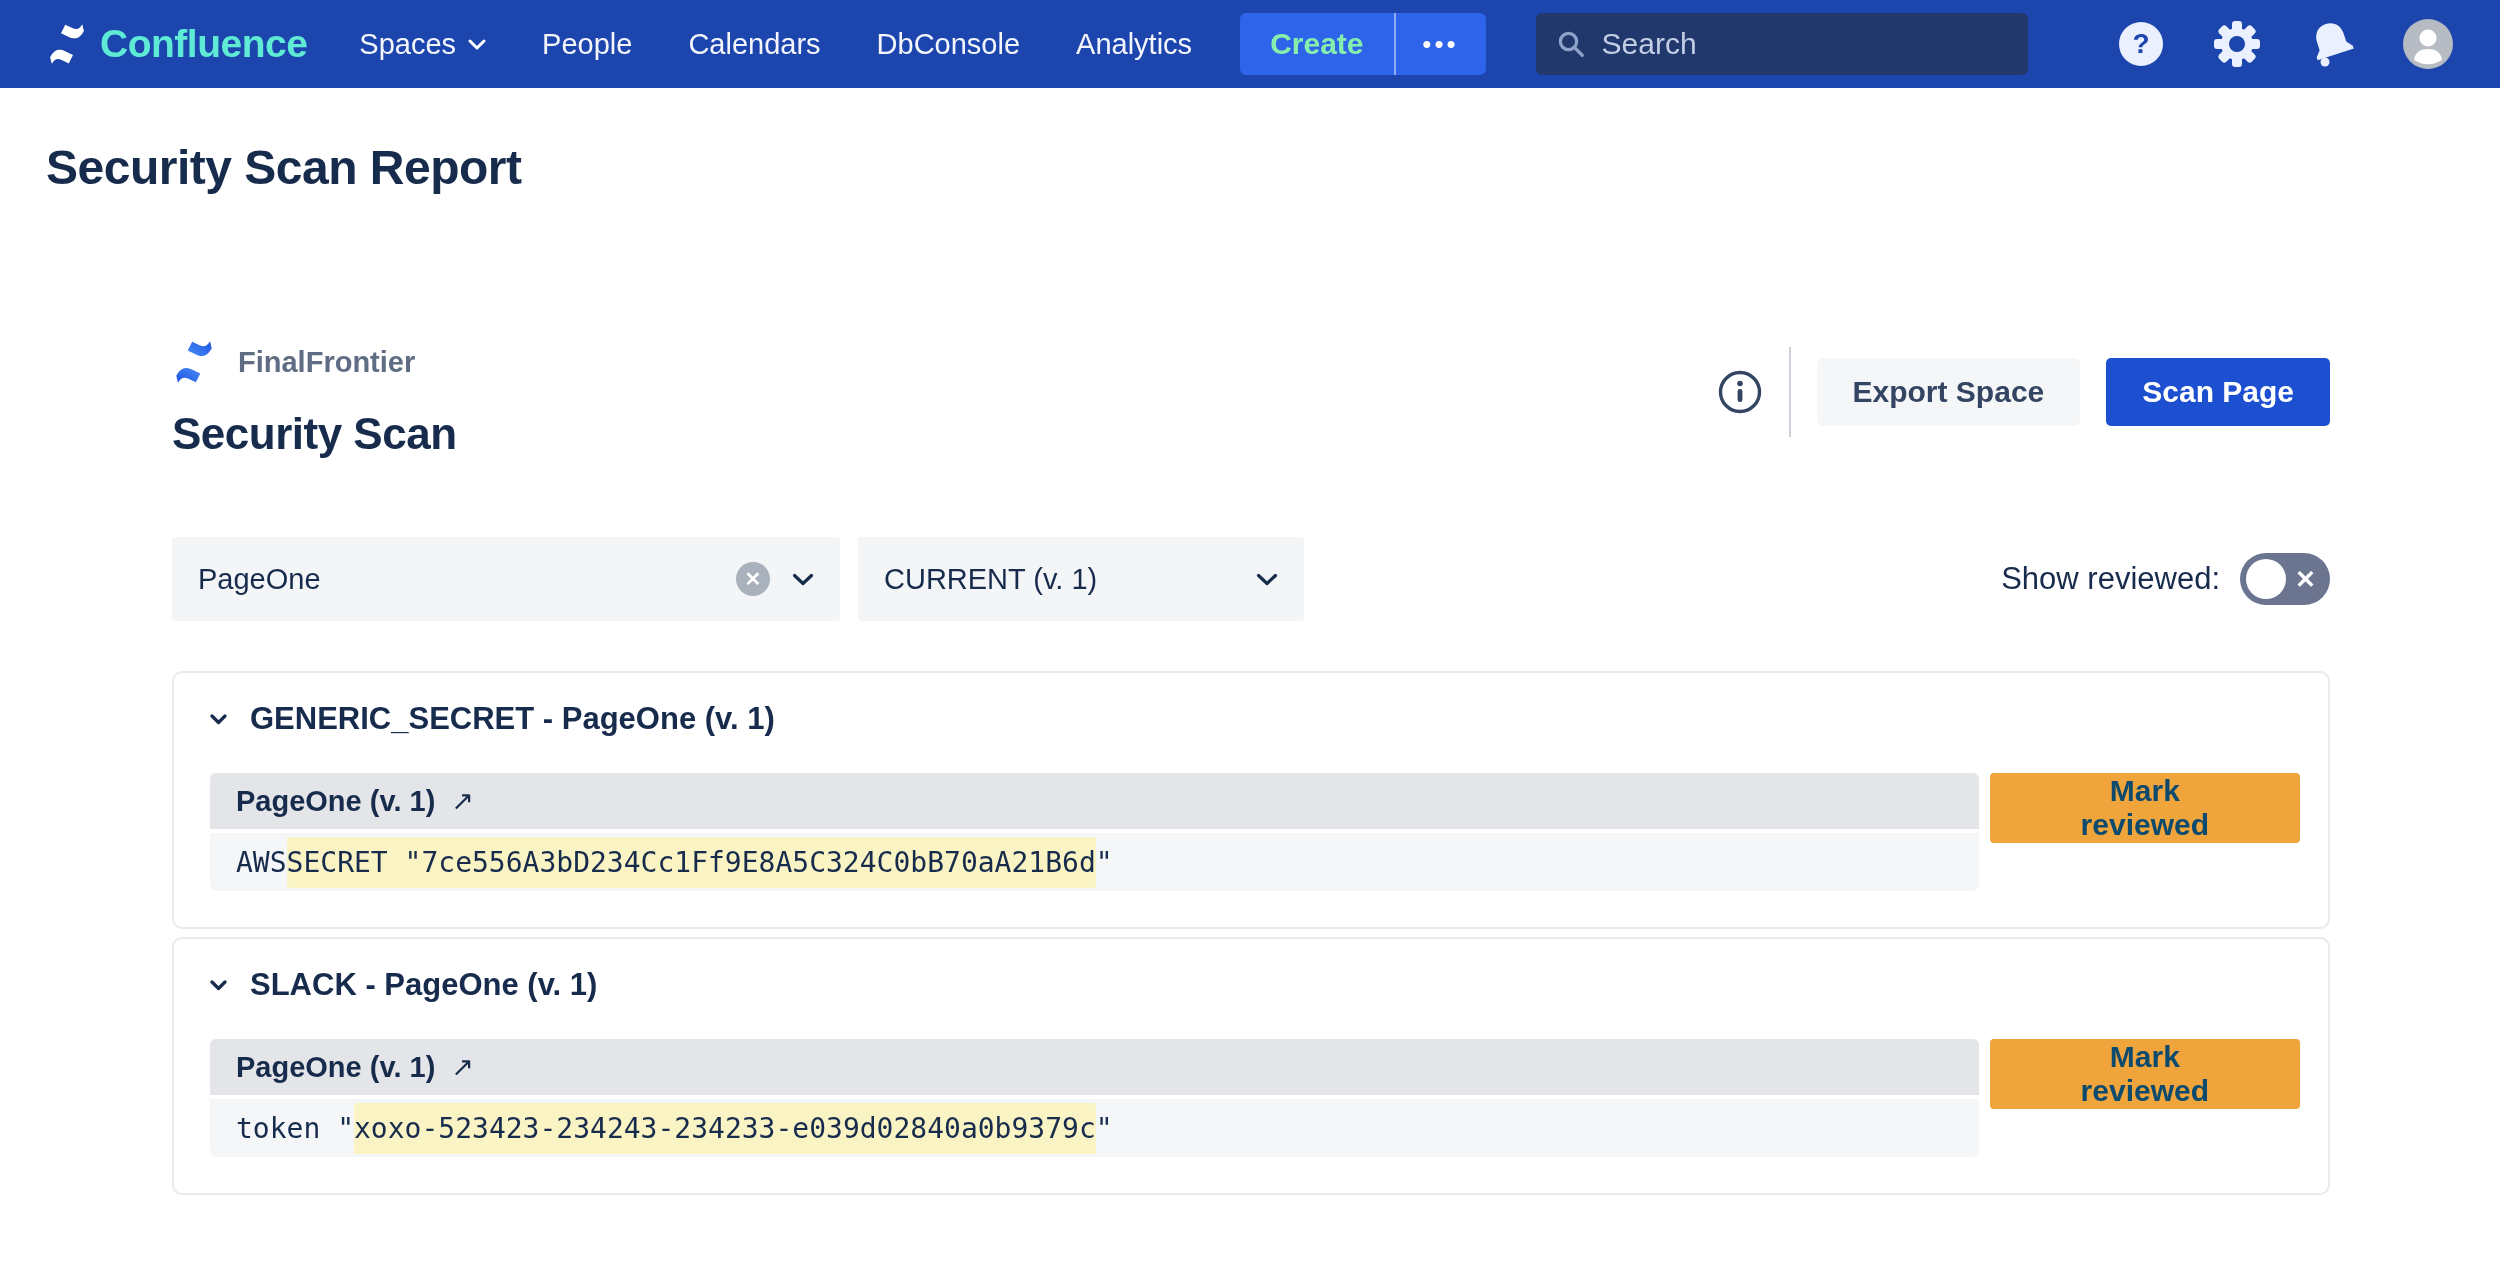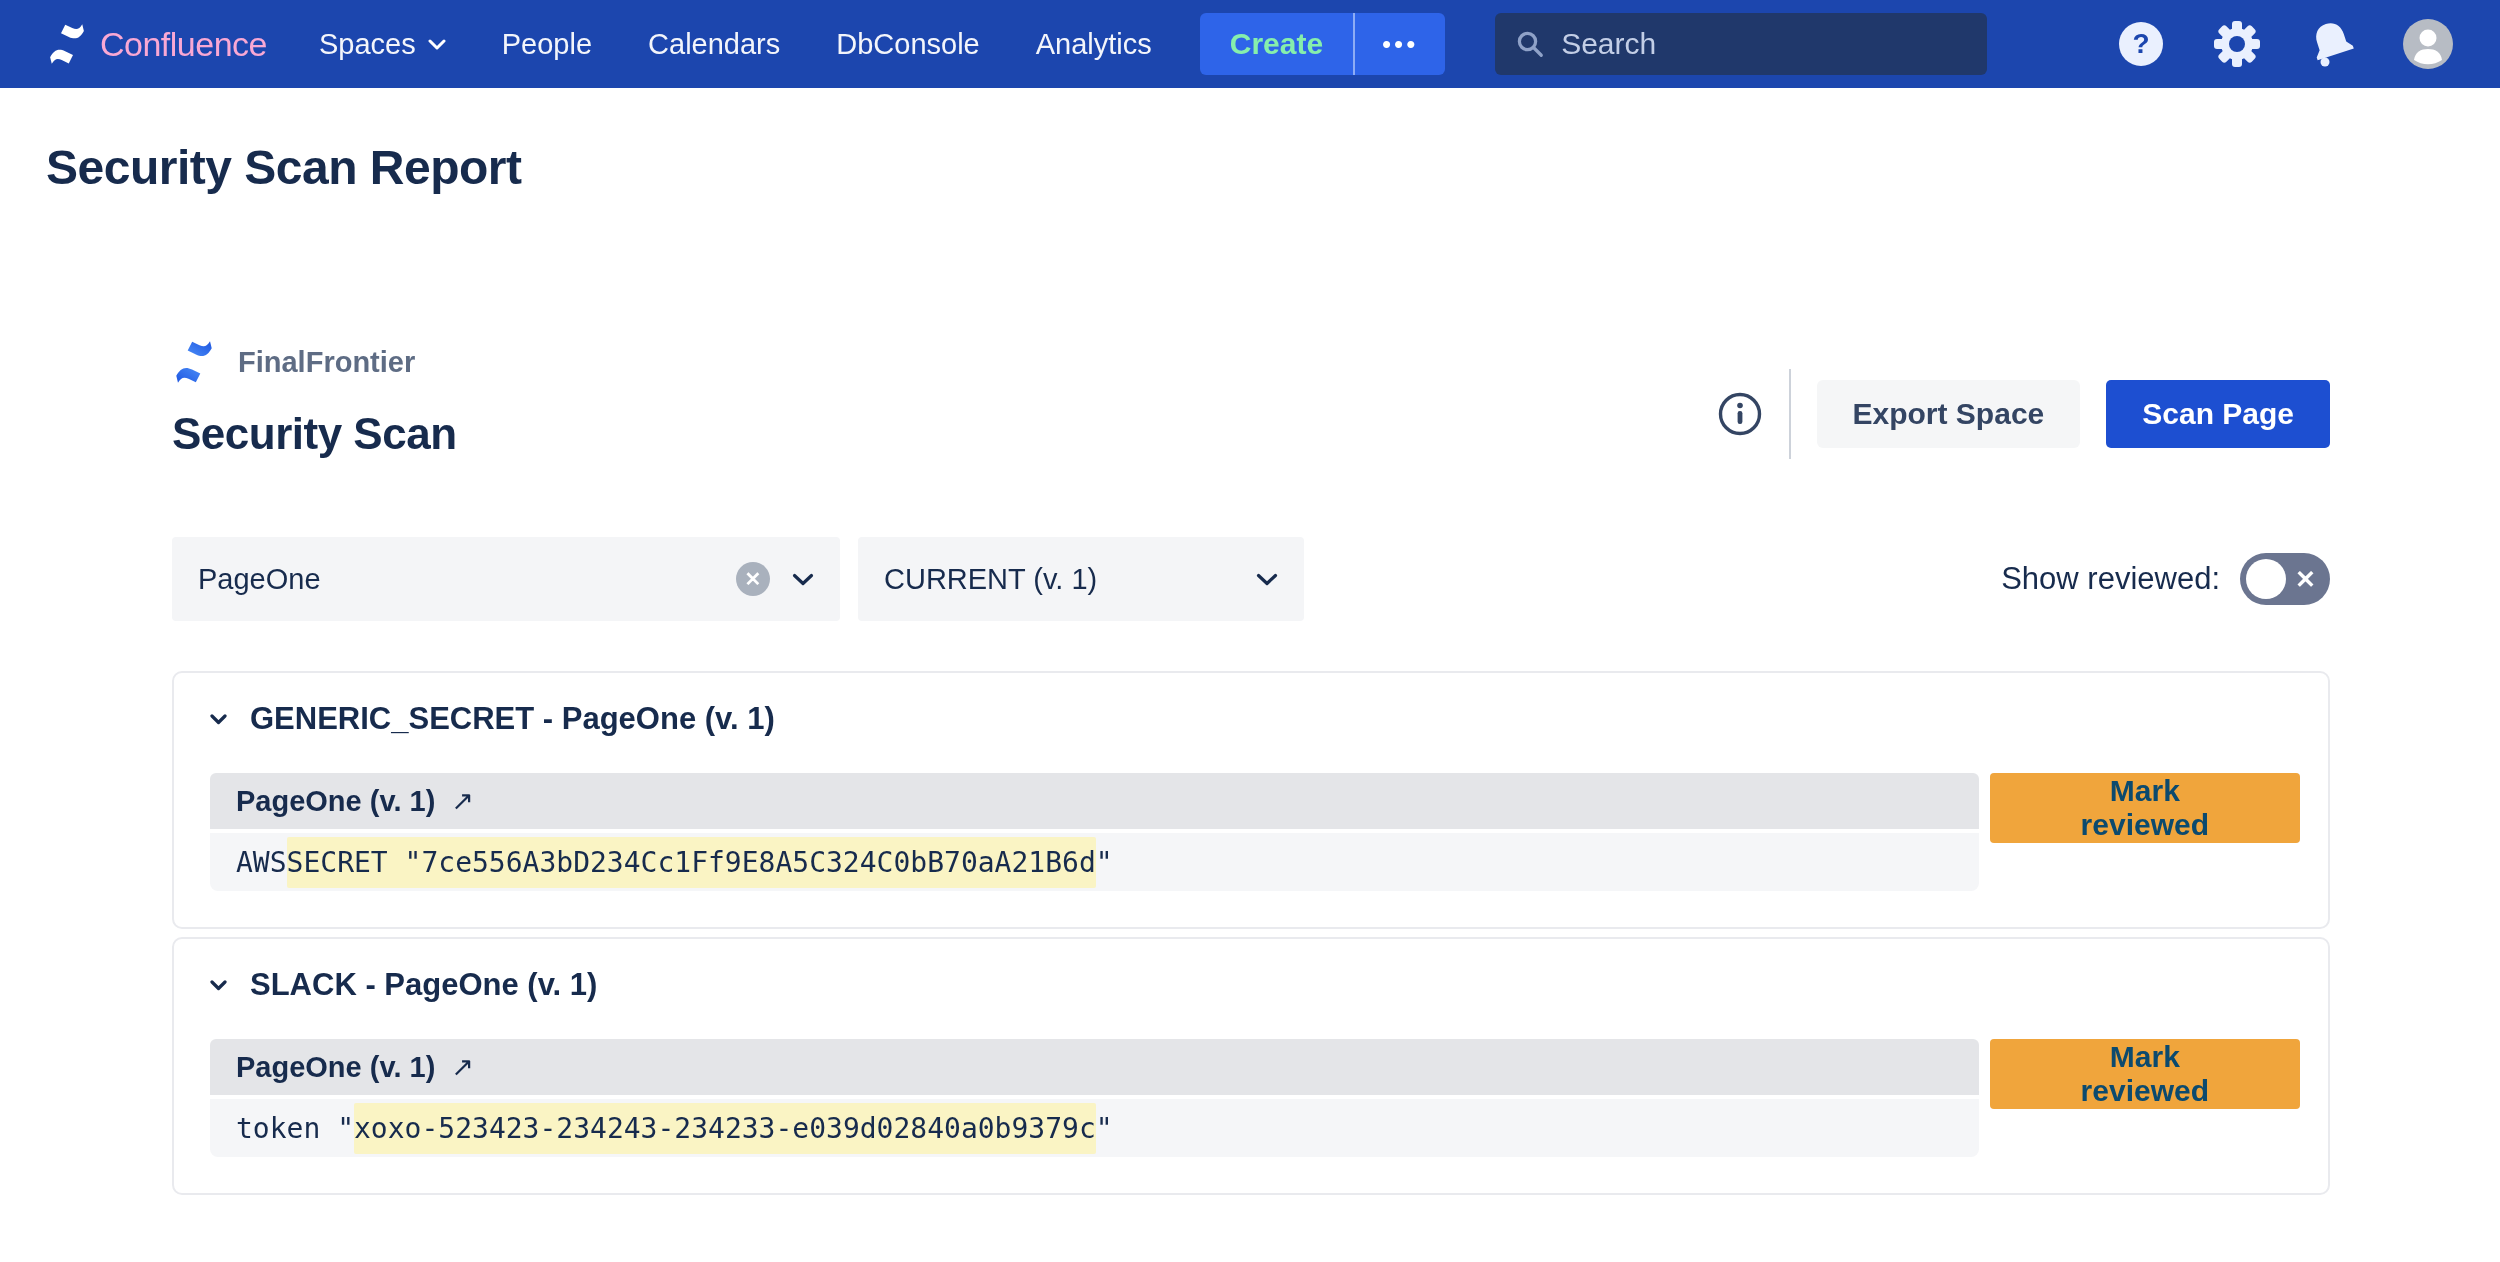--- a/index.html
+++ b/index.html
@@ -2,42 +2,42 @@
 <html><head>
 <meta charset="utf-8">
 <style>
   * { margin:0; padding:0; box-sizing:border-box; }
   html,body { width:2500px; height:1262px; background:#ffffff;
     font-family:"Liberation Sans", sans-serif; color:#172B4D; overflow:hidden; }
 
   
   .nav { height:88px; background:#1C46AE; display:flex; align-items:center; padding:0 46px; }
   .brand { display:flex; align-items:center; gap:12px; margin-right:52px; cursor:pointer; }
-  .brand-name { color:#f9a8d4; font-size:34px; font-weight:400; letter-spacing:-0.5px; }
+  .brand-name { color:#5eead4; font-size:39px; font-weight:700; letter-spacing:-0.5px; }
   .nav-links { display:flex; align-items:center; gap:56px; }
   .nav-link { color:rgba(255,255,255,0.95); font-size:29px; display:flex; align-items:center; gap:12px; cursor:pointer; }
   .create-group { display:flex; margin-left:48px; }
   .create-btn { background:#2E64E9; color:#86efac; font-size:30px; font-weight:700;
     height:62px; padding:0 30px; border:none; border-radius:6px 0 0 6px; display:flex; align-items:center; cursor:pointer; }
   .more-btn { background:#2E64E9; color:#fff; height:62px; width:92px; border:none;
     border-left:2px solid rgba(220,232,255,0.55); border-radius:0 6px 6px 0;
     font-size:26px; letter-spacing:3px; display:flex; align-items:center; justify-content:center; cursor:pointer; }
   .search-box { margin-left:50px; width:492px; height:62px; background:#20386B; border-radius:6px;
     display:flex; align-items:center; gap:16px; padding:0 20px; }
   .search-box input { background:transparent; border:none; outline:none; color:#84cc16;
     font-size:30px; width:100%; font-family:"Liberation Sans", sans-serif; }
   .search-box input::placeholder { color:#C3CEE6; opacity:1; }
   .nav-icons { margin-left:auto; display:flex; align-items:center; gap:46px; }
   .nav-icon { cursor:pointer; display:flex; }
 
   
   .page-title { margin:52px 0 0 46px; font-size:48px; font-weight:700; letter-spacing:-0.5px; }
 
   .macro { width:2158px; margin:146px 0 0 172px; }
-  .macro-header { display:flex; justify-content:space-between; align-items:flex-end; }
+  .macro-header { display:flex; justify-content:space-between; align-items:flex-start; }
   .space-row { display:flex; align-items:center; gap:22px; }
   .space-name { font-size:29px; font-weight:600; color:#5E6C84; }
   .section-title { margin-top:26px; font-size:44px; font-weight:700; letter-spacing:-0.5px; }
   .actions { display:flex; align-items:center; gap:26px; margin-top:6px; }
   .divider-v { width:2px; height:90px; background:#CDD2DA; }
   .btn-secondary { background:#F5F6F7; border:none; border-radius:6px; height:68px; padding:0 36px;
     font-size:30px; font-weight:600; color:#344563; font-family:"Liberation Sans", sans-serif; cursor:pointer; }
   .btn-primary { background:#1D4FD1; border:none; border-radius:5px; height:68px; padding:0 36px;
     font-size:30px; font-weight:600; color:#fff; font-family:"Liberation Sans", sans-serif; cursor:pointer; }
 

